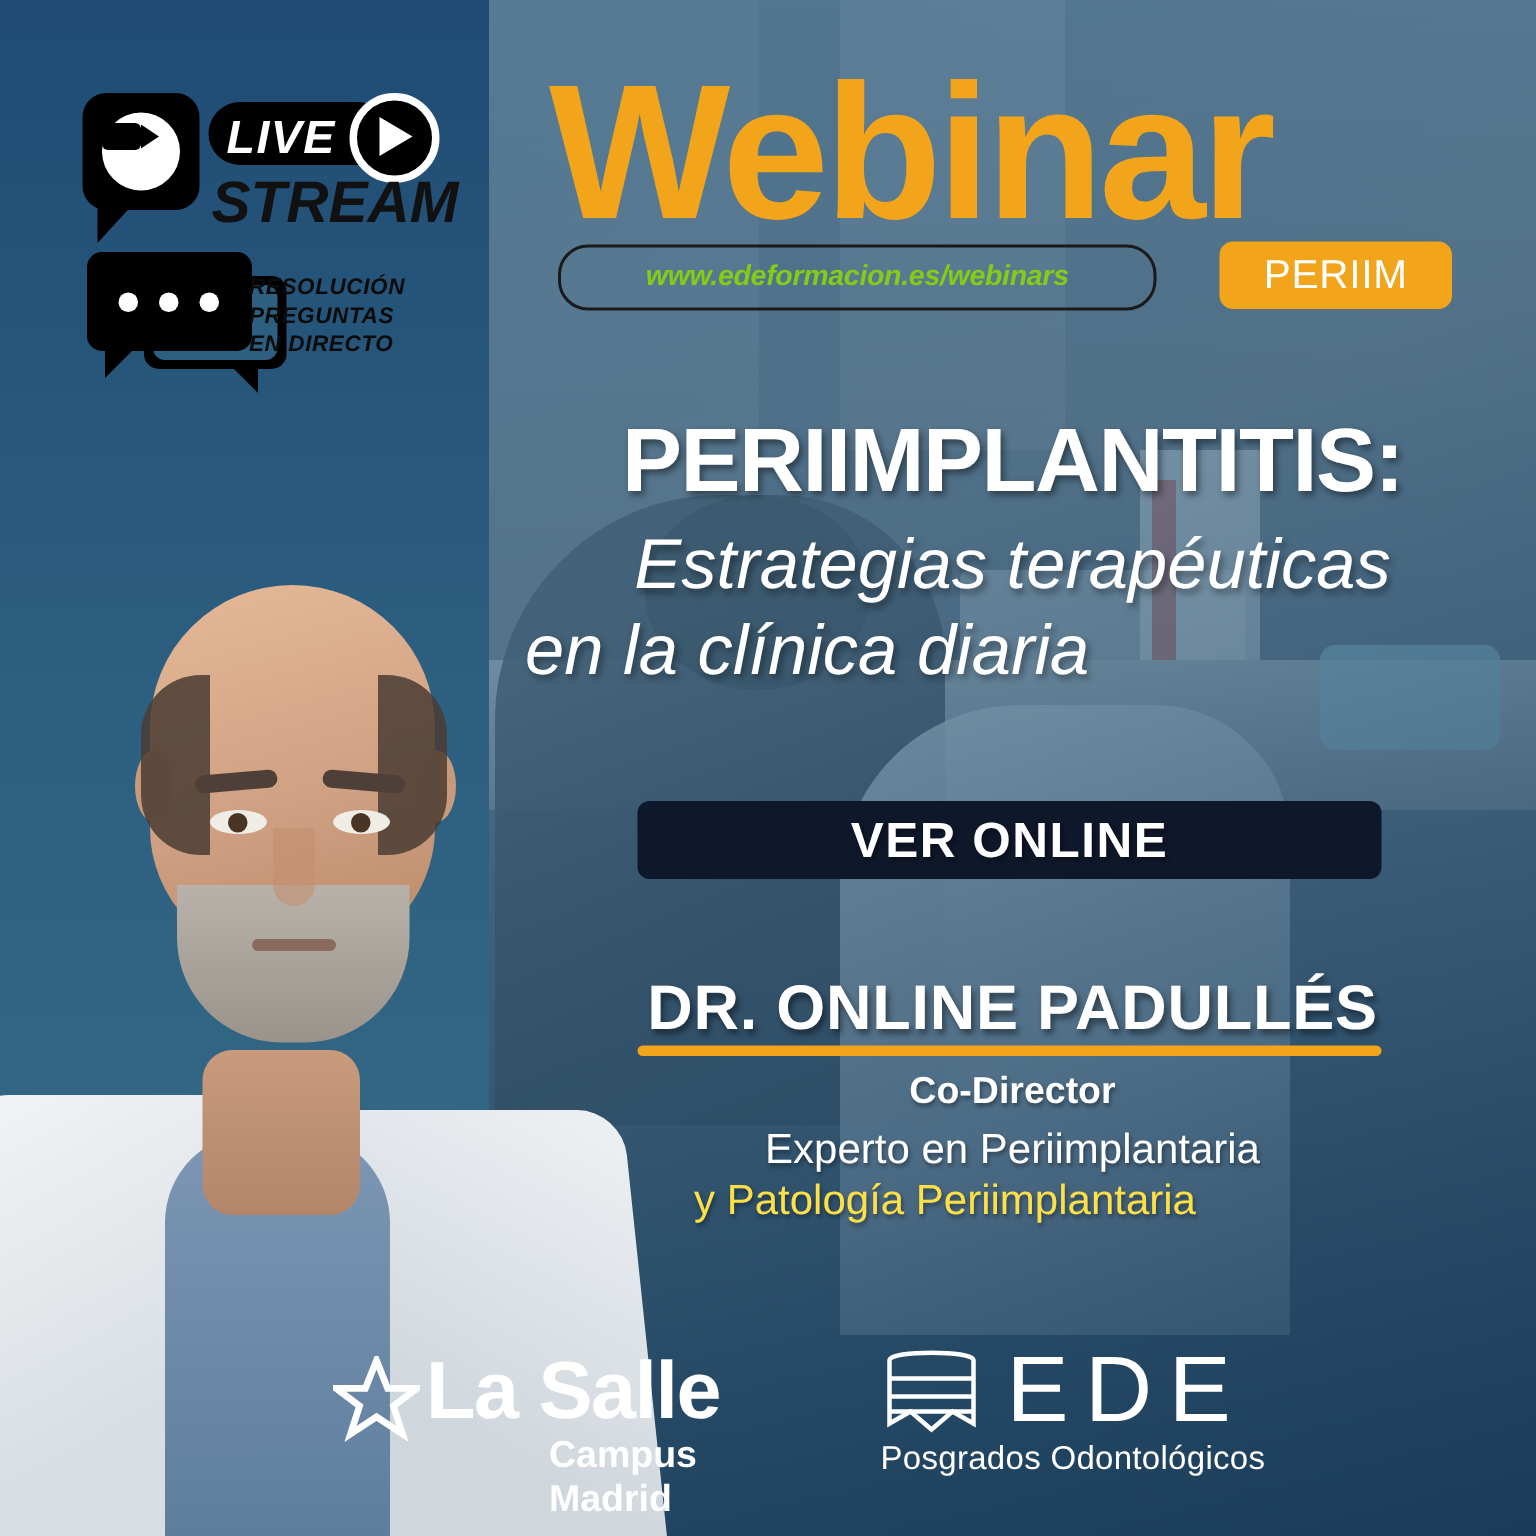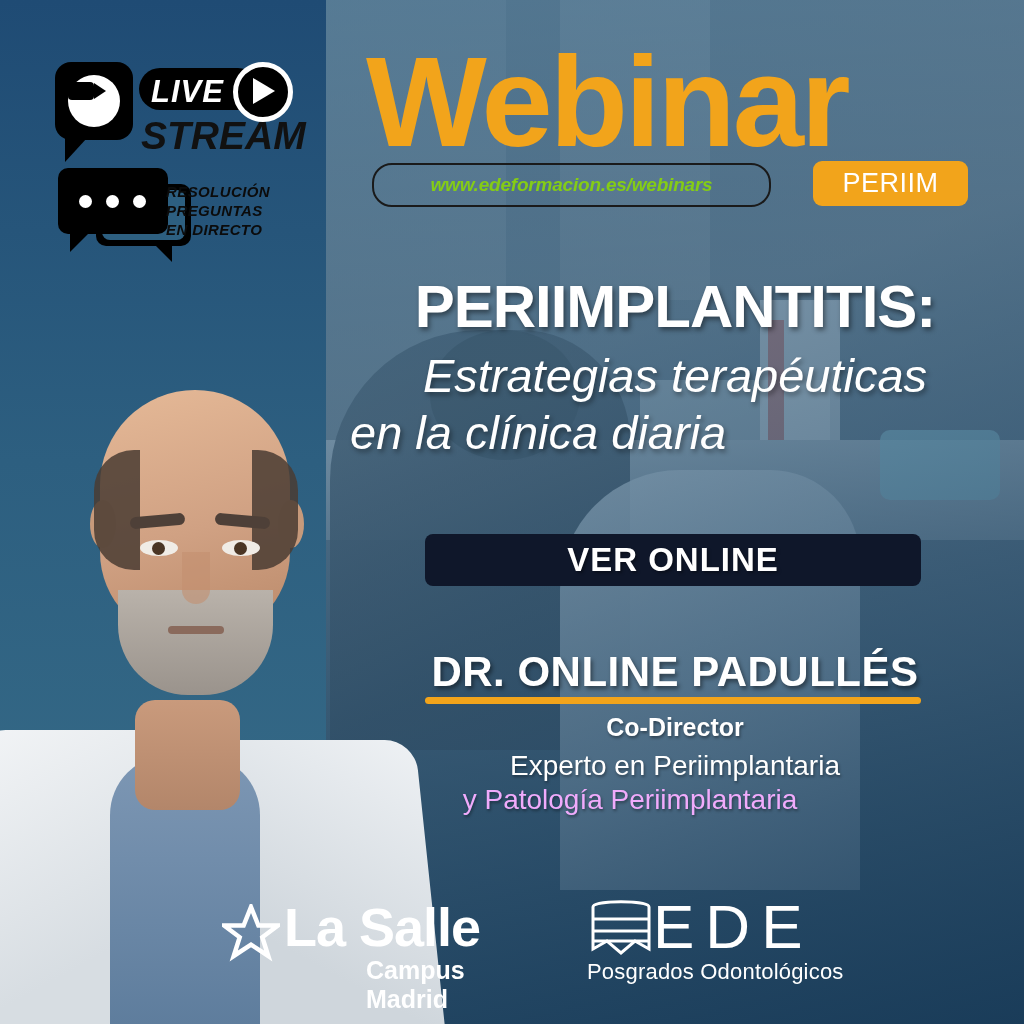--- a/index.html
+++ b/index.html
@@ -154,33 +154,33 @@
     padding-left:326px;box-sizing:border-box;text-shadow:2px 3px 4px rgba(0,0,0,.45);}
   .spkrule{position:absolute;left:425px;top:697px;width:496px;height:7px;border-radius:4px;
     background:#F2A41B;}
   .spkrole{position:absolute;left:0;top:713px;width:1024px;text-align:center;
     font-size:25px;font-weight:bold;color:#fff;padding-left:326px;box-sizing:border-box;
     text-shadow:1px 2px 3px rgba(0,0,0,.4);}
   .spkl1{position:absolute;left:0;top:750px;width:1024px;text-align:center;
     font-size:28px;color:#fff;padding-left:326px;box-sizing:border-box;
     text-shadow:1px 2px 3px rgba(0,0,0,.4);}
   .spkl2{position:absolute;left:0;top:784px;width:934px;text-align:center;
-    font-size:28px;color:#f0abfc;padding-left:326px;box-sizing:border-box;
+    font-size:28px;color:#fde047;padding-left:326px;box-sizing:border-box;
     text-shadow:1px 2px 3px rgba(0,0,0,.4);}
 
   
   .lasalle{position:absolute;left:222px;top:898px;width:300px;height:92px;}
   .ls-star{position:absolute;left:0;top:6px;}
   .ls-name{position:absolute;left:62px;top:-2px;font-size:54px;font-weight:bold;color:#fff;
     letter-spacing:-1px;}
   .ls-campus{position:absolute;left:144px;top:58px;font-size:25px;font-weight:bold;color:#fff;}
 
   .ede{position:absolute;left:585px;top:895px;width:260px;height:96px;}
   .ede-mark{position:absolute;left:0;top:2px;}
-  .ede-letters{position:absolute;left:68px;top:-4px;font-size:62px;color:#fff;
+  .ede-letters{position:absolute;left:86px;top:-4px;font-size:62px;color:#fff;
     letter-spacing:11px;font-weight:300;}
   .ede-sub{position:absolute;left:2px;top:64px;font-size:22px;color:#fff;letter-spacing:.2px;}
 </style>
 </head>
 <body>
 
 <div class="stage">
 
   <div class="photo">
     <div class="band p-wall"></div>

